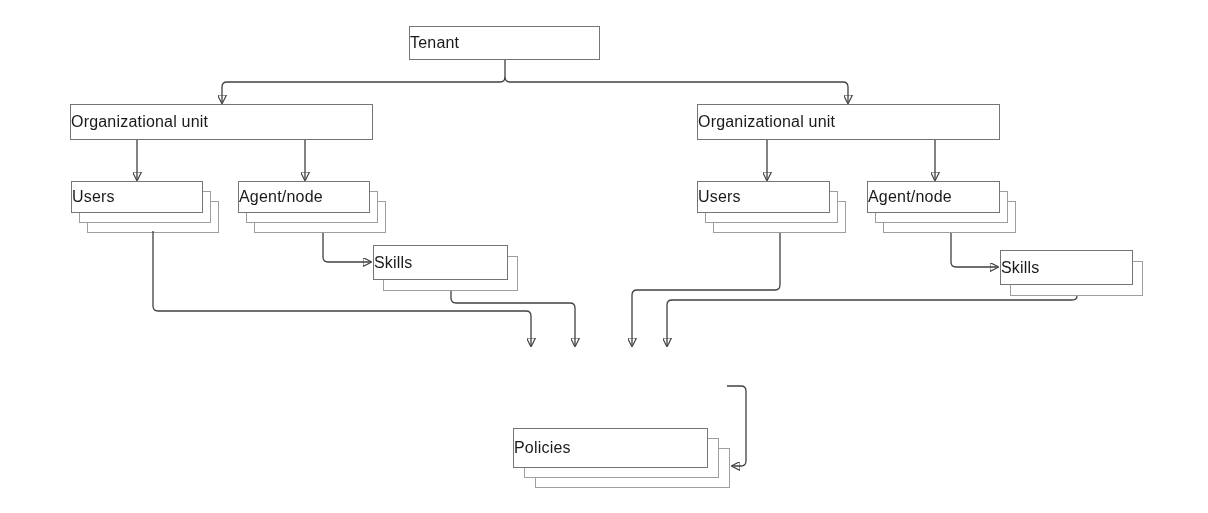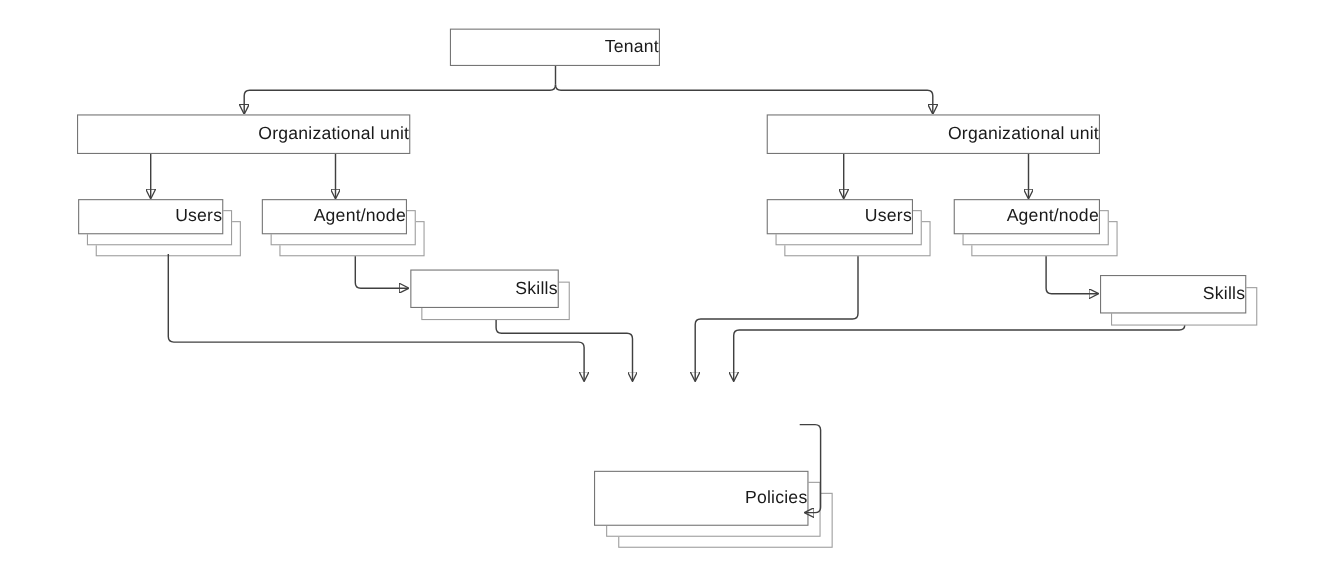--- a/index.html
+++ b/index.html
@@ -37,21 +37,21 @@
   .roles-stack .l1, .policies-stack .l1 { left: 11px; top: 10px; }
   .roles-stack .l2, .policies-stack .l2 { left: 22px; top: 20px; }
   .front {
     position: absolute;
     left: 0; top: 0;
     width: 100%; height: 100%;
     background: #ffffff;
     border: 1px solid #757575;
     display: flex;
     align-items: center;
-    justify-content: flex-end;
+    justify-content: flex-start;
   }
   .label {
     font-size: 16px;
     color: #1a1a1a;
     white-space: nowrap;
     letter-spacing: 0.2px;
   }
 </style>
 </head>
 <body>
@@ -144,21 +144,21 @@
   </div>
 
   <div class="node stack2" style="left:1000px; top:250px; width:133px; height:35px">
     <div class="layer l1"></div>
     <div class="front">
       <span class="label">Skills</span>
     </div>
   </div>
 
 
-  <div class="node policies-stack" style="left:540px; top:428px; width:195px; height:50px">
+  <div class="node policies-stack" style="left:513px; top:428px; width:195px; height:40px">
     <div class="layer l2"></div>
     <div class="layer l1"></div>
     <div class="front">
       <span class="label">Policies</span>
     </div>
   </div>
 
 </div>
 
 </body></html>

